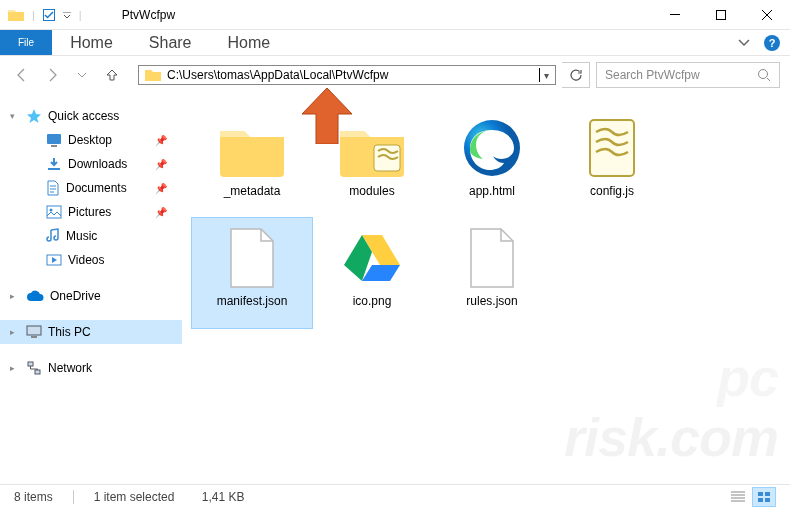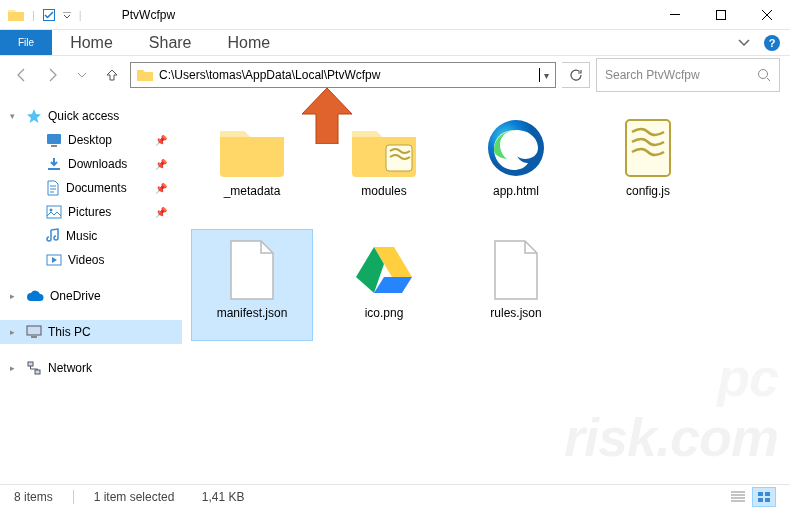--- a/index.html
+++ b/index.html
@@ -18,45 +18,45 @@
     .ribbon { height: 26px; background: #fff; display: flex; align-items: stretch; border-bottom: 1px solid #e5e5e5; }
     .file-tab { background: #1979ca; color: #fff; padding: 0 18px; font-size: 10px; display: flex; align-items: center; }
     .tab { padding: 0 18px; font-size: 16px; color: #444; display: flex; align-items: center; }
     .ribbon-right { margin-left: auto; display: flex; align-items: center; padding-right: 10px; gap: 14px; color: #666; }
     .help-icon { width: 16px; height: 16px; border-radius: 50%; background: #1979ca; color: #fff; font-size: 11px; display: flex; align-items: center; justify-content: center; font-weight: bold; }
     
     
     .navbar { height: 38px; display: flex; align-items: center; padding: 0 10px; gap: 6px; }
     .nav-arrow { width: 24px; height: 24px; display: flex; align-items: center; justify-content: center; color: #999; }
     .nav-arrow.enabled { color: #555; }
-    .addr-box { flex: 1; height: 26px; border: 1px solid #888; display: flex; align-items: center; padding: 7px 6px; position: relative; background: #fff; }
+    .addr-box { flex: 1; height: 20px; border: 1px solid #888; display: flex; align-items: center; padding: 7px 6px; position: relative; background: #fff; margin-left: 8px; }
     .addr-icon { width: 16px; height: 14px; margin-right: 6px; }
     .addr-text { font-size: 12px; color: #000; flex: 1; }
     .addr-caret { border-right: 1px solid #000; height: 14px; margin-left: 1px; }
     .addr-drop { color: #555; margin-left: 4px; font-size: 10px; }
     .refresh-btn { width: 28px; height: 26px; border: 1px solid #ccc; border-left: none; display: flex; align-items: center; justify-content: center; color: #555; }
-    .search-box { width: 184px; height: 34px; border: 1px solid #ccc; display: flex; align-items: center; padding: 0 8px; color: #888; font-size: 12px; }
+    .search-box { width: 184px; height: 26px; border: 1px solid #ccc; display: flex; align-items: center; padding: 0 8px; color: #888; font-size: 12px; }
     .search-box .ph { flex: 1; }
     
     
     .big-arrow { position: absolute; left: 302px; top: 88px; z-index: 10; }
     
     
     .main { display: flex; height: 390px; }
     .sidebar { width: 182px; padding: 10px 0; overflow: hidden; }
     .side-group { margin-bottom: 12px; }
     .side-item { display: flex; align-items: center; height: 24px; padding-left: 30px; font-size: 12px; color: #000; gap: 6px; }
     .side-item.header { font-weight: normal; padding-left: 10px; }
     .side-item .pin { margin-left: auto; margin-right: 14px; color: #888; font-size: 10px; }
     .side-item.selected { background: #cce8ff; }
     .expander { width: 10px; font-size: 9px; color: #888; }
     
     
     .content { flex: 1; padding: 14px 10px; }
-    .grid { display: flex; flex-wrap: wrap; gap: 12px; }
+    .grid { display: flex; flex-wrap: wrap; gap: 0; }
     .item { width: 120px; height: 110px; display: flex; flex-direction: column; align-items: center; justify-content: flex-start; padding-top: 8px; }
     .item.selected { background: #cce8ff; outline: 1px solid #99d1ff; }
     .item-icon { width: 72px; height: 64px; display: flex; align-items: center; justify-content: center; }
     .item-label { font-size: 12px; color: #000; margin-top: 4px; text-align: center; }
     
     
     .statusbar { position: absolute; bottom: 0; left: 0; right: 0; height: 24px; border-top: 1px solid #e5e5e5; display: flex; align-items: center; padding: 0 14px; font-size: 12px; color: #444; gap: 12px; }
     .status-sep { width: 1px; height: 14px; background: #ccc; margin: 0 8px; }
     .view-toggles { margin-left: auto; display: flex; gap: 2px; }
     .view-btn { width: 24px; height: 20px; border: 1px solid transparent; display: flex; align-items: center; justify-content: center; }

